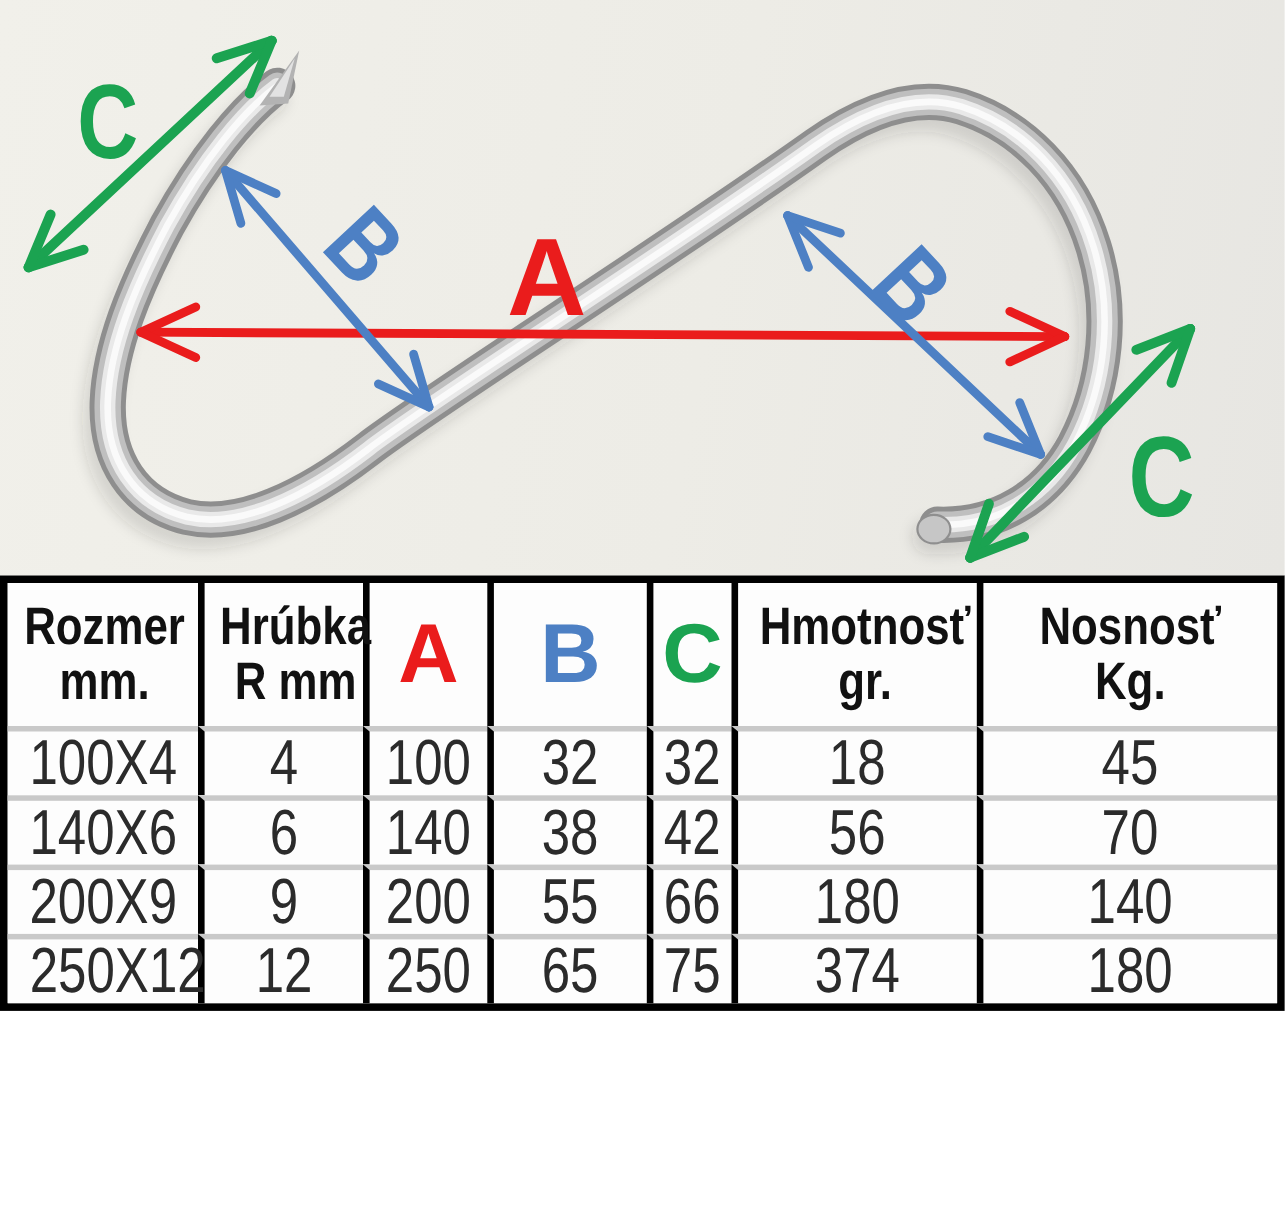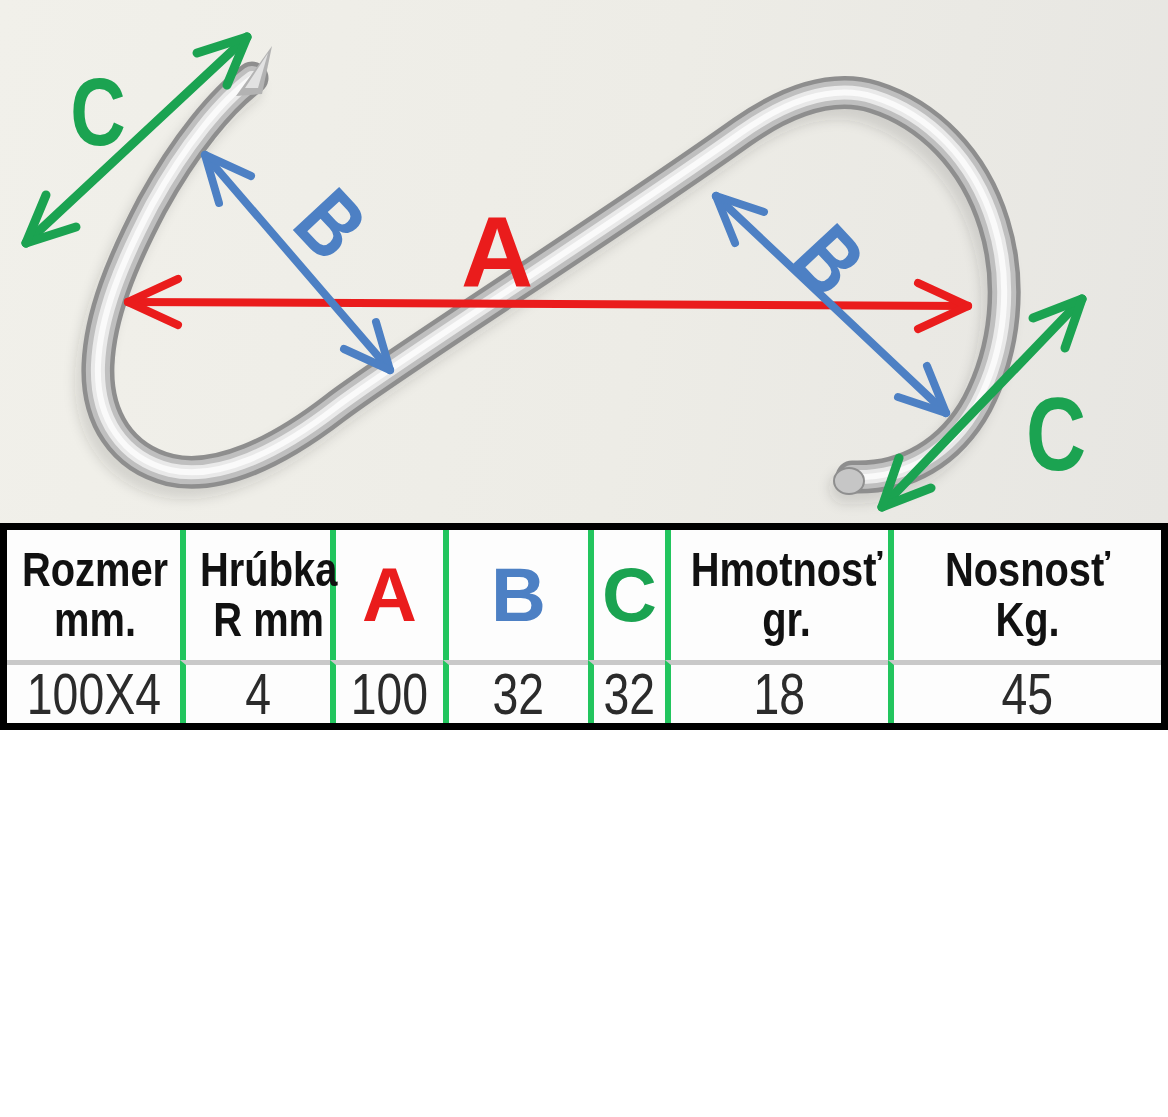--- a/index.html
+++ b/index.html
@@ -37,21 +37,21 @@
   
   table.spec{
     width:1168px;box-sizing:border-box;
     border:7px solid #000;border-collapse:separate;border-spacing:0;
     table-layout:fixed;background:#fdfdfd;
   }
   table.spec td{
     box-sizing:border-box;padding:0;text-align:center;vertical-align:middle;
     background:#fdfdfd;
   }
-  td.vline{border-left:6px solid #22c55e;}
+  td.vline{border-left:6px solid #000000;}
   tr.hdr td{height:130px;}
   tr.data td{height:60px;}
   tr.data-sep td{border-top:5px solid var(--sep);}
   .cnd{display:inline-block;transform:scaleX(0.8);white-space:nowrap;}
   .hdr-txt{
     display:inline-block;transform:scaleX(0.83);
     font-weight:bold;font-size:48px;line-height:50px;color:#111;white-space:nowrap;
   }
   .abc{font-weight:bold;font-size:76px;transform:none;line-height:1;}
   .abc.a{color:var(--col-a);}
@@ -183,14 +183,41 @@
 
   <tr class="data data-sep">
     <td><span class="cnd num">100X4</span></td>
     <td class="vline"><span class="cnd num">4</span></td>
     <td class="vline"><span class="cnd num">100</span></td>
     <td class="vline"><span class="cnd num">32</span></td>
     <td class="vline"><span class="cnd num">32</span></td>
     <td class="vline"><span class="cnd num">18</span></td>
     <td class="vline"><span class="cnd num">45</span></td>
   </tr>
+  <tr class="data data-sep">
+    <td><span class="cnd num">140X6</span></td>
+    <td class="vline"><span class="cnd num">6</span></td>
+    <td class="vline"><span class="cnd num">140</span></td>
+    <td class="vline"><span class="cnd num">38</span></td>
+    <td class="vline"><span class="cnd num">42</span></td>
+    <td class="vline"><span class="cnd num">56</span></td>
+    <td class="vline"><span class="cnd num">70</span></td>
+  </tr>
+  <tr class="data data-sep">
+    <td><span class="cnd num">200X9</span></td>
+    <td class="vline"><span class="cnd num">9</span></td>
+    <td class="vline"><span class="cnd num">200</span></td>
+    <td class="vline"><span class="cnd num">55</span></td>
+    <td class="vline"><span class="cnd num">66</span></td>
+    <td class="vline"><span class="cnd num">180</span></td>
+    <td class="vline"><span class="cnd num">140</span></td>
+  </tr>
+  <tr class="data data-sep">
+    <td><span class="cnd num">250X12</span></td>
+    <td class="vline"><span class="cnd num">12</span></td>
+    <td class="vline"><span class="cnd num">250</span></td>
+    <td class="vline"><span class="cnd num">65</span></td>
+    <td class="vline"><span class="cnd num">75</span></td>
+    <td class="vline"><span class="cnd num">374</span></td>
+    <td class="vline"><span class="cnd num">180</span></td>
+  </tr>
 </tbody>
   </table>
 
 </body></html>

